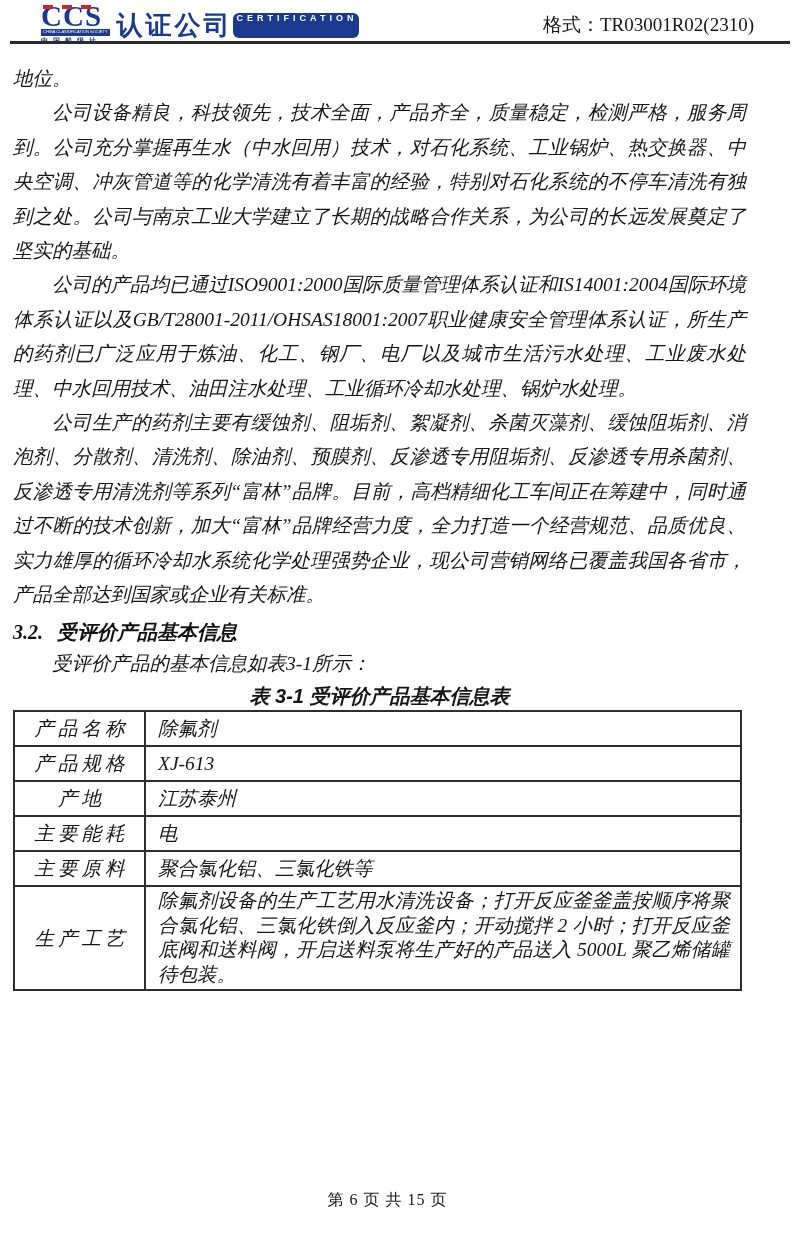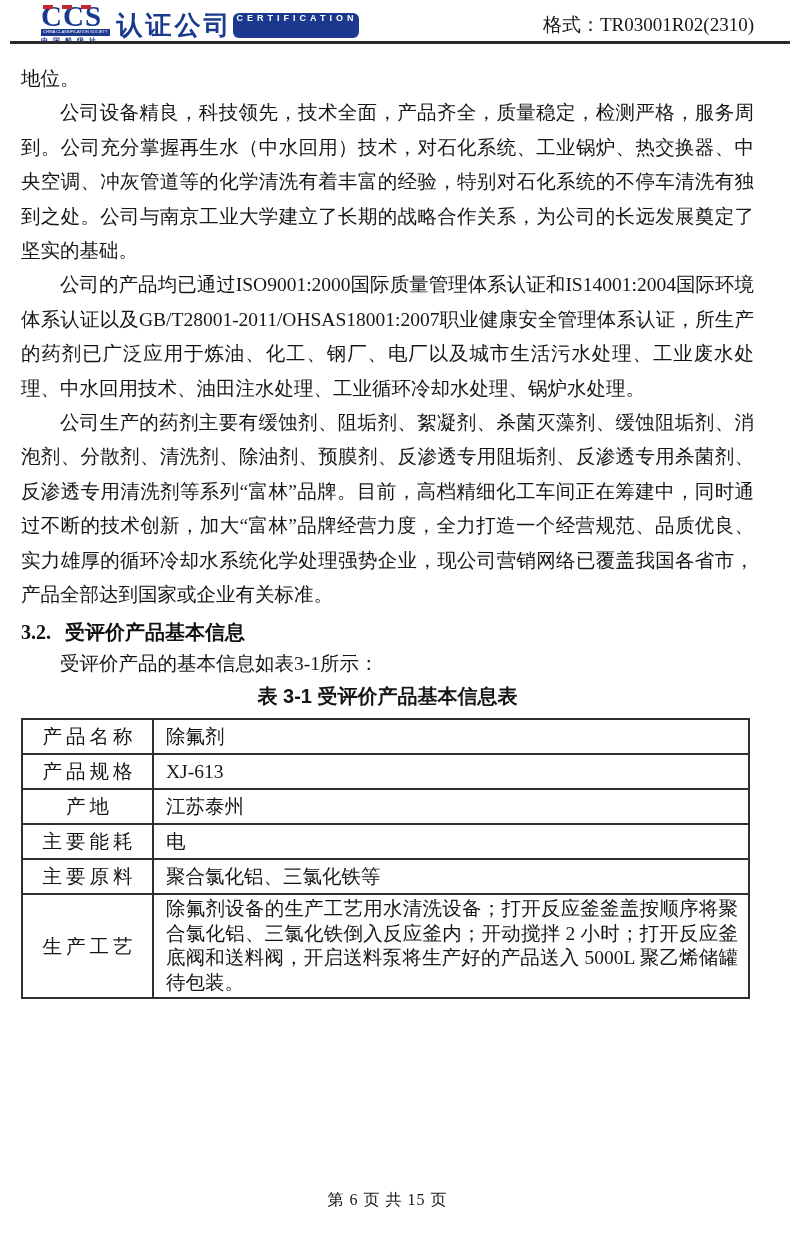--- a/index.html
+++ b/index.html
@@ -99,23 +99,24 @@
     top: 41px;
     left: 10px;
     right: 10px;
     height: 3px;
     background: #2b2b2b;
   }
 
   
   .content {
     position: absolute;
-    left: 21px;
+    left: 13px;
     top: 62px;
     width: 733px;
+    font-style: italic;
   }
   .para {
     font-size: 19.5px;
     line-height: 34.4px;
     text-align: justify;
     text-indent: 2em;
   }
   .para.no-indent { text-indent: 0; }
   .section-heading {
     margin-top: 4px;
@@ -130,21 +131,21 @@
     margin-top: 1px;
     font-family: "Liberation Sans", "DejaVu Sans", sans-serif;
     font-weight: bold;
     font-size: 20px;
     line-height: 28px;
     text-align: center;
   }
 
   
   .info-table {
-    margin-top: 8px;
+    margin-top: 0;
     width: 729px;
     border-collapse: collapse;
     table-layout: fixed;
   }
   .info-table td {
     border: 2px solid #2e2e2e;
     font-size: 19.5px;
     vertical-align: middle;
   }
   .info-table td.label {

